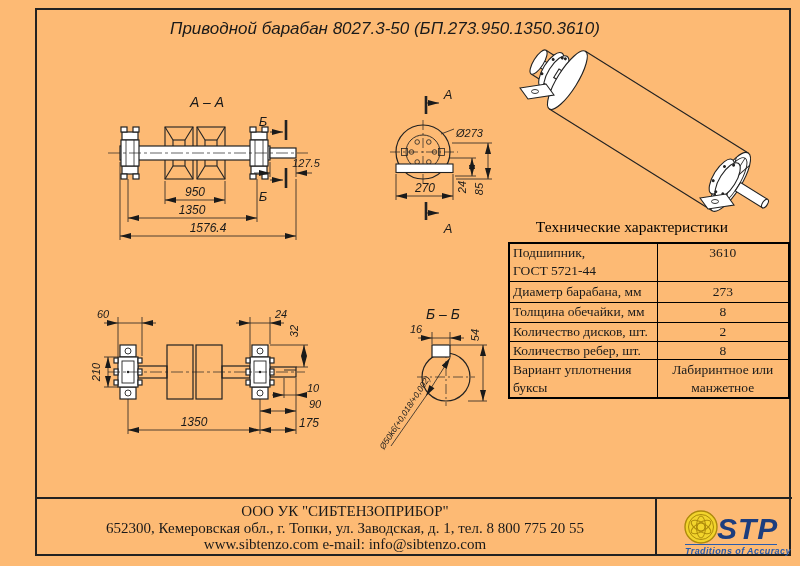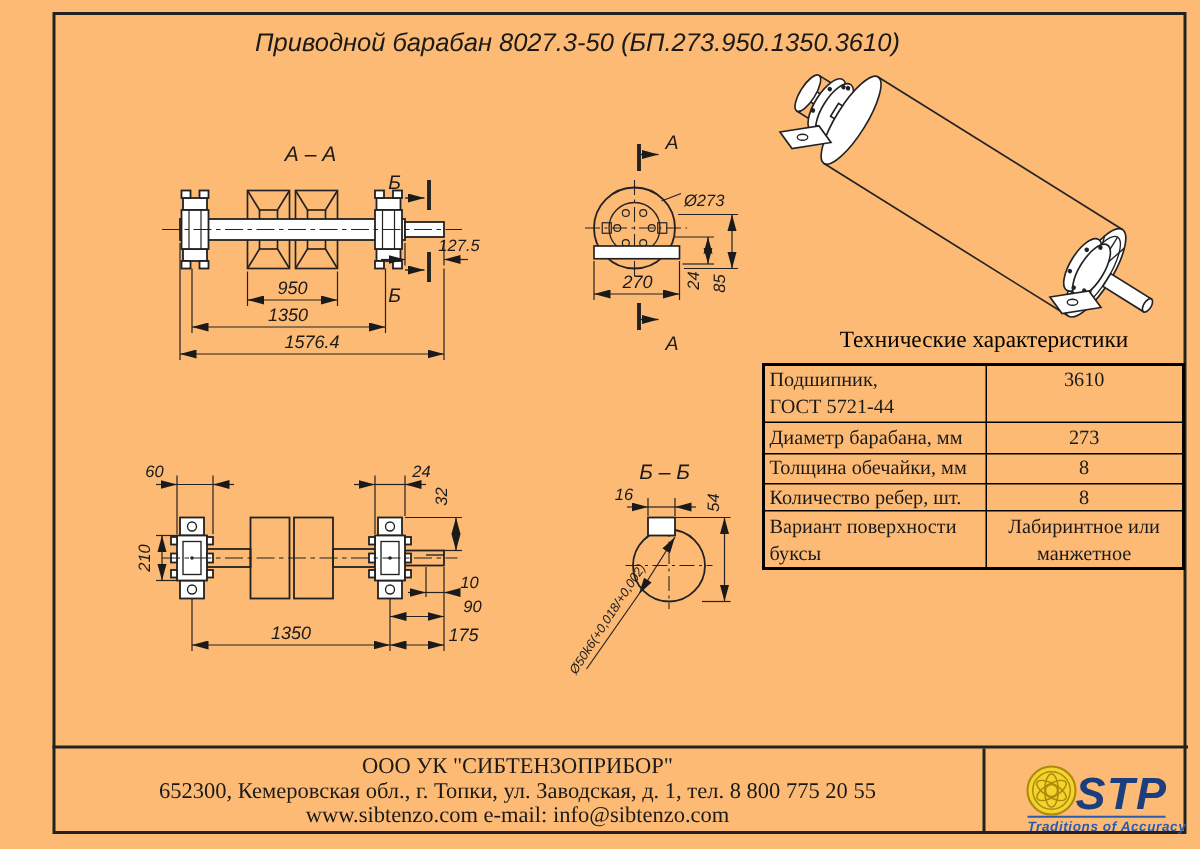--- a/index.html
+++ b/index.html
@@ -9,21 +9,21 @@
          border:2px solid #222;box-sizing:border-box;}
   .title{position:absolute;left:35px;top:19px;width:700px;text-align:center;
          font-family:"Liberation Sans",sans-serif;font-style:italic;
          font-size:17px;letter-spacing:0px;color:#1a1a1a;white-space:nowrap;}
   svg.canvas{position:absolute;left:0;top:0;}
   .dim{font:italic 11px "Liberation Sans",sans-serif;fill:#1a1a1a;}
   .dimL{font:italic 12px "Liberation Sans",sans-serif;fill:#1a1a1a;}
   .seclbl{font:italic 14px "Liberation Sans",sans-serif;fill:#1a1a1a;}
   .cutlbl{font:italic 13px "Liberation Sans",sans-serif;fill:#1a1a1a;}
   .tol{font:italic 8.5px "Liberation Sans",sans-serif;fill:#1a1a1a;}
-  .spec-heading{position:absolute;left:516px;top:218px;width:280px;text-align:center;
+  .spec-heading{position:absolute;left:492px;top:218px;width:280px;text-align:center;
          font-size:15.5px;color:#000;}
   table.specs{position:absolute;left:508px;top:242px;width:280px;border-collapse:collapse;
          table-layout:fixed;border:2px solid #000;font-size:13.5px;}
   table.specs td,table.specs th{border:1px solid #000;padding:0 3px;vertical-align:middle;
          font-weight:normal;white-space:pre-line;line-height:1.32;}
   td.val{text-align:center;}
   .footer{position:absolute;left:35px;top:497px;width:757px;height:59px;
           border-top:2px solid #222;display:flex;box-sizing:border-box;}
   .footer-text{width:620px;border-right:2px solid #222;text-align:center;
           font-size:15px;line-height:16.5px;padding-top:4px;box-sizing:content-box;}
@@ -365,26 +365,30 @@
       <td class="val" style="vertical-align:top">3610</td>
     </tr>
     <tr style="height:21px">
       <td>Диаметр барабана, мм</td>
       <td class="val">273</td>
     </tr>
     <tr style="height:20px">
       <td>Толщина обечайки, мм</td>
       <td class="val">8</td>
     </tr>
+    <tr style="height:19px">
+      <td>Количество дисков, шт.</td>
+      <td class="val">2</td>
+    </tr>
     <tr style="height:18px">
       <td>Количество ребер, шт.</td>
       <td class="val">8</td>
     </tr>
     <tr style="height:38px">
-      <td>Вариант поверхности
+      <td>Вариант уплотнения
 буксы</td>
       <td class="val">Лабиринтное или
 манжетное</td>
     </tr>
   </tbody>
     </table>
 
   <div class="footer">
     <div class="footer-text">
       <div>ООО УК "СИБТЕНЗОПРИБОР"</div>

